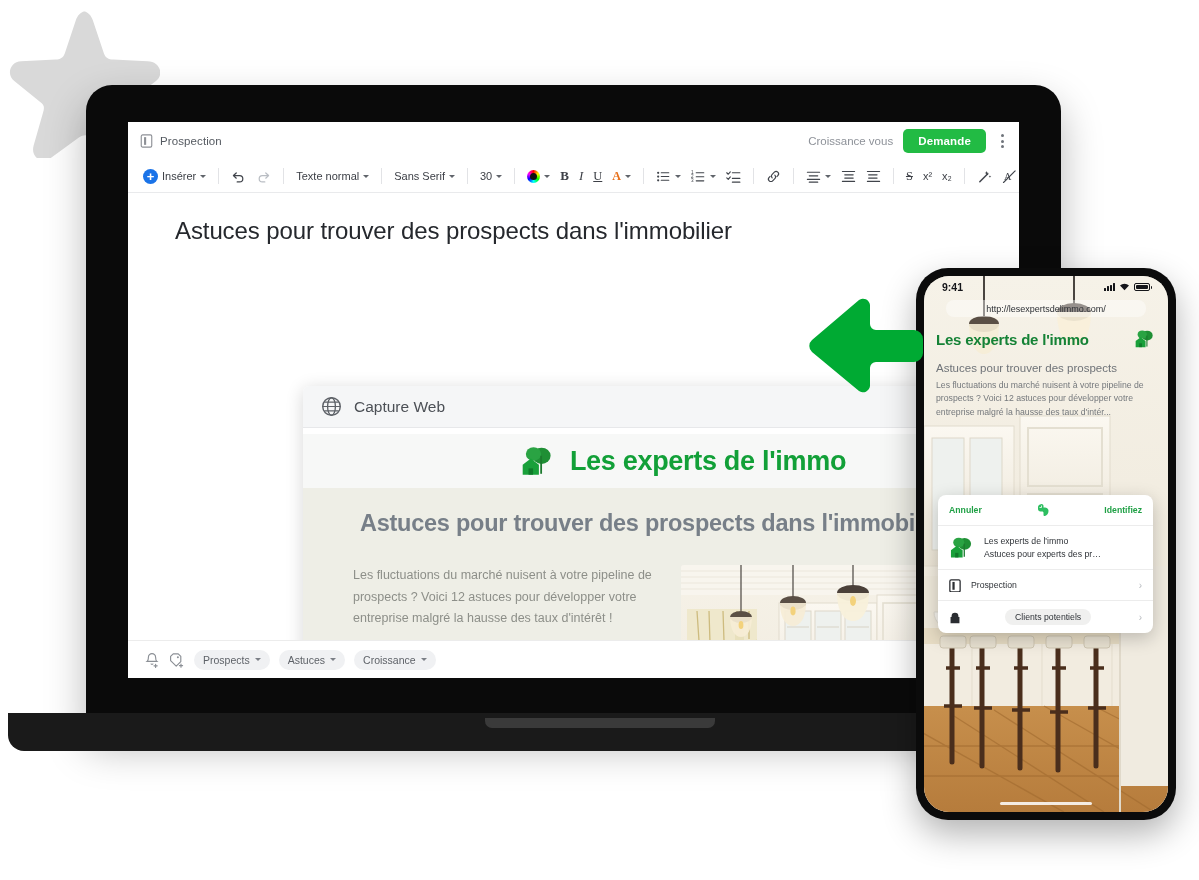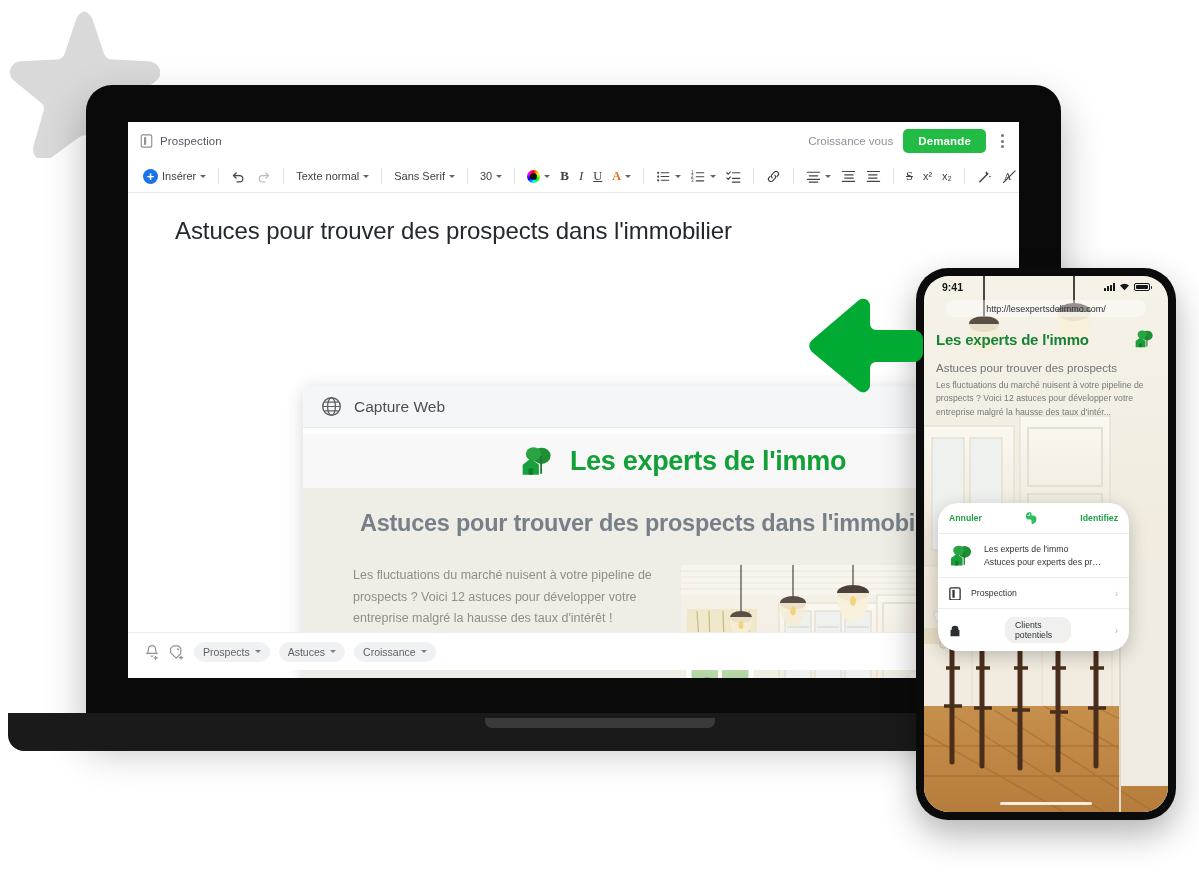--- a/index.html
+++ b/index.html
@@ -128,21 +128,21 @@
   }
   .clip-cols { display:flex; gap: 28px; padding: 28px 0 0 50px; }
   .clip-text { width: 300px; font-size: 12.5px; line-height: 1.72; color:#8d8f89; }
   .clip-text p { margin-bottom: 15px; }
   .clip-photo {
     width: 342px; height: 205px; border-radius: 3px; overflow:hidden; flex:none;
   }
 
   
   .doc-bottombar {
-    position:absolute; left:0; bottom:8px; width:100%; height:38px;
+    position:absolute; left:0; bottom:0; width:100%; height:38px;
     background:#fff; border-top:1px solid #ececec;
     display:flex; align-items:center; gap:9px; padding:0 16px;
     z-index: 5;
   }
   .bellish { width:16px;height:16px;color:#8b8f95; }
   .chip {
     background:#f0f1f3; color:#5e6268; font-size:10.5px;
     padding: 4px 9px; border-radius: 11px; display:flex; align-items:center; gap:5px; cursor:pointer;
   }
   .chip .caret { border-top-color:#7b7f86; }
@@ -186,24 +186,23 @@
   }
   .ph-page { position:relative; z-index:3; padding: 12px 12px 0 12px; }
   .ph-brandrow { display:flex; align-items:center; justify-content:space-between; }
   .ph-brand { font-size: 15px; font-weight:bold; color:#158236; letter-spacing:-.2px; }
   .ph-tree { width:22px;height:20px; }
   .ph-h2 { margin-top: 13px; font-size: 11.5px; color:#6f7378; }
   .ph-para { margin-top: 5px; font-size: 8.7px; line-height:1.55; color:#74787c; }
 
   
   .ph-modal {
-    position:absolute; z-index: 6; left: 14px; top: 219px; width: 191px;
-    background:#fff; border-radius: 20px; overflow:hidden;
+    position:absolute; z-index: 6; left: 14px; top: 219px; width: 215px;
+    background:#fff; border-radius: 8px; overflow:hidden;
     box-shadow: 0 5px 18px rgba(0,0,0,.22);
-    margin-top: 8px;
   }
   .ph-modal-head {
     display:flex; align-items:center; justify-content:space-between;
     padding: 8px 11px; border-bottom:1px solid #ececec;
   }
   .ph-mh-btn { font-size: 8.7px; color:#1fa045; font-weight:bold; cursor:pointer;}
   .ph-elephant { width:13px; height:14px; }
   .ph-note-row { display:flex; align-items:center; gap:9px; padding: 9px 11px; border-bottom:1px solid #ececec;}
   .ph-note-thumb { width:26px;height:24px;flex:none; }
   .ph-note-t1 { font-size: 8.7px; color:#2e3237; line-height:1.45; }

